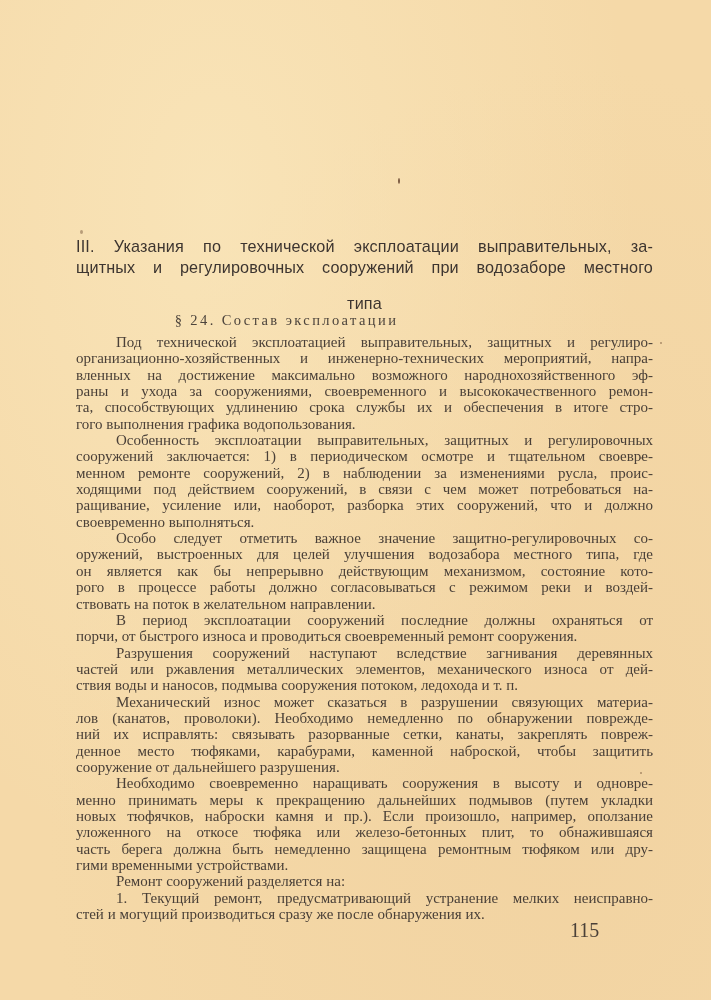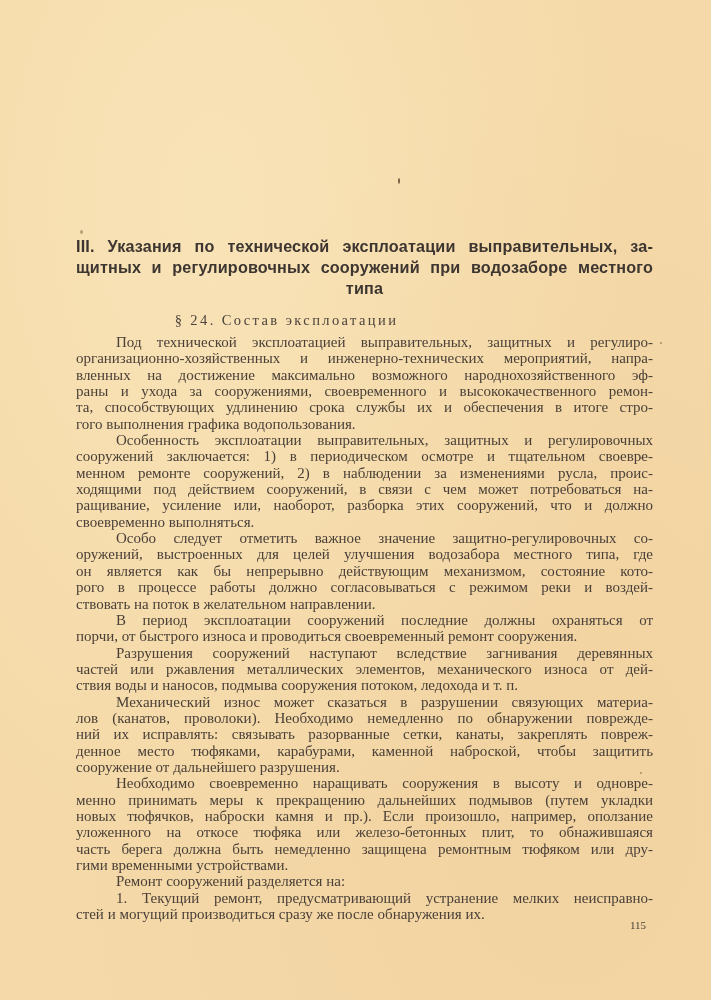--- a/index.html
+++ b/index.html
@@ -14,42 +14,42 @@
     position: absolute; inset: 0;
     background:
       radial-gradient(ellipse at 30% 20%, rgba(250,232,190,0.7), rgba(250,232,190,0) 60%),
       radial-gradient(ellipse at 80% 80%, rgba(238,205,155,0.5), rgba(238,205,155,0) 65%),
       #f5d9a8;
   }
   .speck { position: absolute; background: #7a5a40; border-radius: 50%; }
   .chapter-title {
     position: absolute; left: 76px; width: 577px; top: 236px;
     font-family: "Liberation Sans", sans-serif;
-    font-weight: bold; font-size: 16.2px; line-height: 21px;
+    font-weight: normal; font-size: 16.2px; line-height: 21px;
     color: #3d3530; letter-spacing: 0.15px;
   }
   .chapter-title .line { display: block; white-space: nowrap; text-align: justify; text-align-last: justify; }
-  .chapter-title .line.center { text-align: center; text-align-last: center; }
+  .chapter-title .line.center { text-align: center; text-align-last: center; margin-top: 15px; }
   .section-heading {
     position: absolute; left: 0; width: 573px; top: 312px;
     text-align: center; font-size: 14.5px; letter-spacing: 2.4px; color: #4d443c;
   }
   .body-text {
     position: absolute; left: 76px; width: 577px; top: 334px;
     font-size: 15px; line-height: 16.35px; color: #4a4038;
   }
   .body-text .ln {
     display: block; white-space: nowrap;
     text-align: justify; text-align-last: justify;
   }
   .body-text .ln.last { text-align-last: left; }
   .body-text .ln.indent { padding-left: 40px; }
   .page-number {
-    position: absolute; left: 630px; top: 919px;
-    font-size: 11px; color: #4a4038;
+    position: absolute; left: 570px; top: 919px;
+    font-size: 20px; color: #4a4038;
   }
 </style>
 </head>
 <body>
 
 <div class="paper"></div>
 
 <div class="speck" style="left:398px;top:178px;width:2px;height:6px;"></div>
 <div class="speck" style="left:80px;top:230px;width:3px;height:4px;opacity:.5"></div>
 <div class="speck" style="left:660px;top:342px;width:2px;height:2px;opacity:.6"></div>

